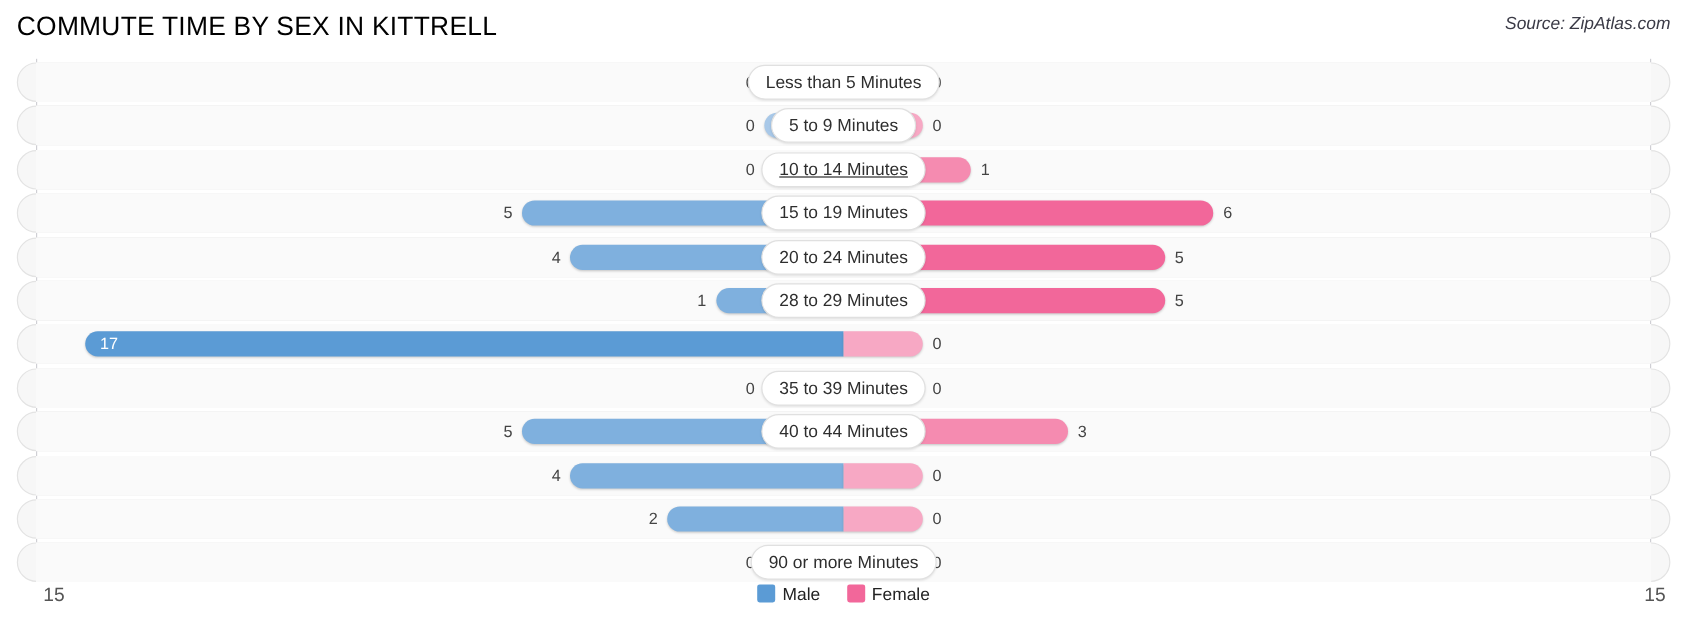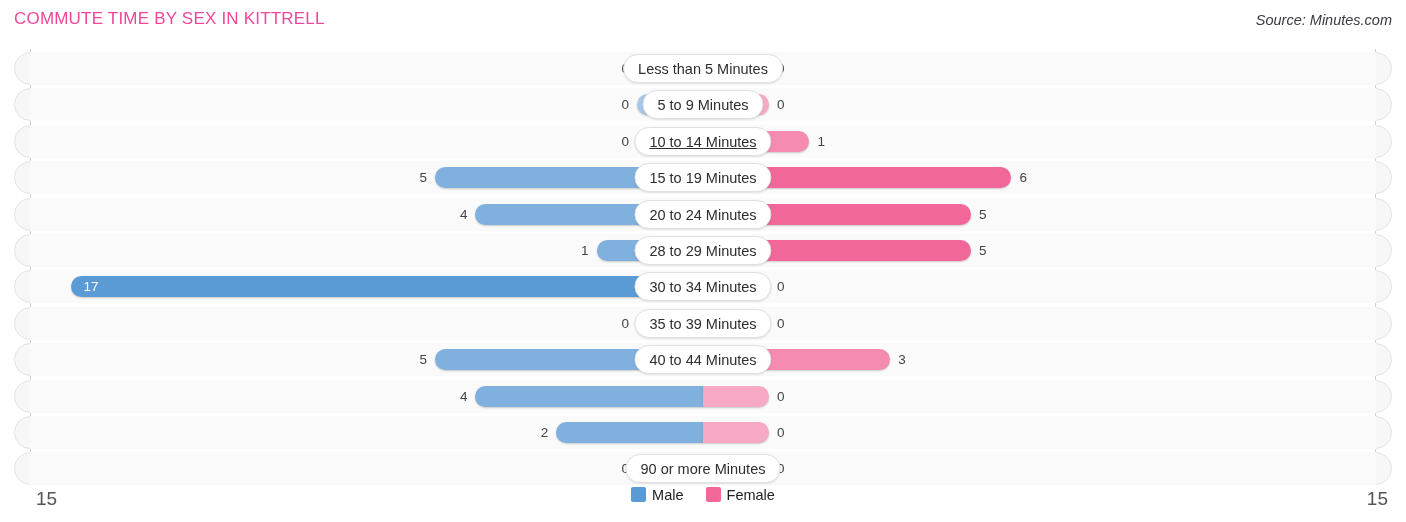--- a/index.html
+++ b/index.html
@@ -19,23 +19,23 @@
     width: 1406px;
     height: 522px;
     box-sizing: border-box;
   }
 
   
   .chart-title {
     position: absolute;
     left: 14px;
     top: 9px;
-    font-size: 17px;
+    font-size: 22px;
     letter-spacing: 0.2px;
-    color: #ec4899;
+    color: #000000;
     white-space: nowrap;
   }
   .chart-source {
     position: absolute;
     right: 14px;
     top: 12px;
     font-size: 14.5px;
     font-style: italic;
     color: #3a3a46;
     white-space: nowrap;
@@ -140,21 +140,21 @@
   .footer {
     position: absolute;
     left: 0;
     top: 485px;
     width: 1406px;
     height: 37px;
   }
   .axis-tick {
     position: absolute;
     top: 3px;
-    font-size: 19px;
+    font-size: 16px;
     color: #555555;
   }
   .axis-tick.left  { left: 36px; }
   .axis-tick.right { right: 18px; }
 
   .legend {
     position: absolute;
     left: 0;
     top: 2px;
     width: 1406px;
@@ -176,21 +176,21 @@
     border-radius: 2px;
   }
   .legend-label { vertical-align: 0; }
 </style>
 </head>
 <body>
 
 <div id="chart-root">
 
   <div class="chart-title">COMMUTE TIME BY SEX IN KITTRELL</div>
-  <div class="chart-source">Source: Minutes.com</div>
+  <div class="chart-source">Source: ZipAtlas.com</div>
 
   <div class="plot" id="plot-area">
     <div class="axis-line left"></div>
     <div class="axis-line right"></div>
   <div class="row" style="top: 3px;">
         <div class="row-track"></div>
         <div class="row-shade"></div>
         <div class="bar male" style="left: 637px; width: 66px; background: rgb(168, 200, 232);"></div>
         <div class="bar female" style="left: 703px; width: 66px; background: rgb(247, 168, 196);"></div>
         <div class="val male-out" style="left: 595px; width: 34px;">0</div>
@@ -242,21 +242,20 @@
         <div class="val female-out" style="left: 979px;">5</div>
         <div class="cat-pill" style="left: 703px;">28 to 29 Minutes</div>
       </div>
       <div class="row" style="top: 221.4px;">
         <div class="row-track"></div>
         <div class="row-shade"></div>
         <div class="bar male" style="left: 71.4px; width: 631.6px; background: rgb(91, 155, 213);"></div>
         <div class="bar female" style="left: 703px; width: 66px; background: rgb(247, 168, 196);"></div>
         <div class="val inside" style="left: 83.4px;">17</div>
         <div class="val female-out" style="left: 777px;">0</div>
-        <div class="cat-pill" style="left: 703px;">30 to 34 Minutes</div>
       </div>
       <div class="row" style="top: 257.8px;">
         <div class="row-track"></div>
         <div class="row-shade"></div>
         <div class="bar male" style="left: 637px; width: 66px; background: rgb(168, 200, 232);"></div>
         <div class="bar female" style="left: 703px; width: 66px; background: rgb(247, 168, 196);"></div>
         <div class="val male-out" style="left: 595px; width: 34px;">0</div>
         <div class="val female-out" style="left: 777px;">0</div>
         <div class="cat-pill" style="left: 703px;">35 to 39 Minutes</div>
       </div>

